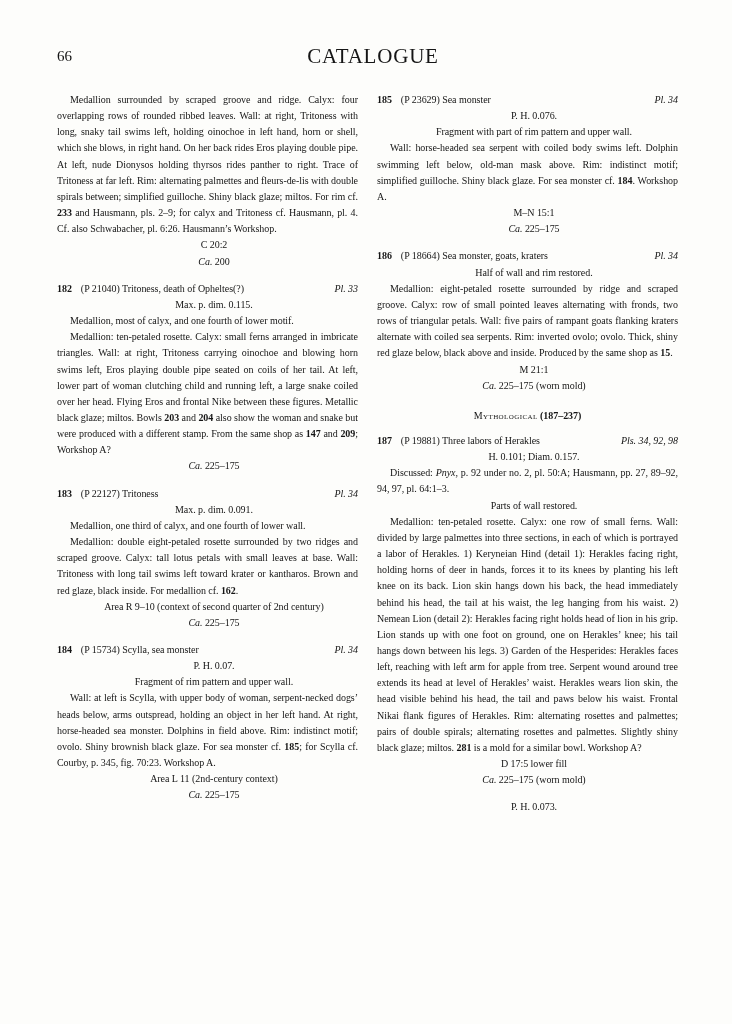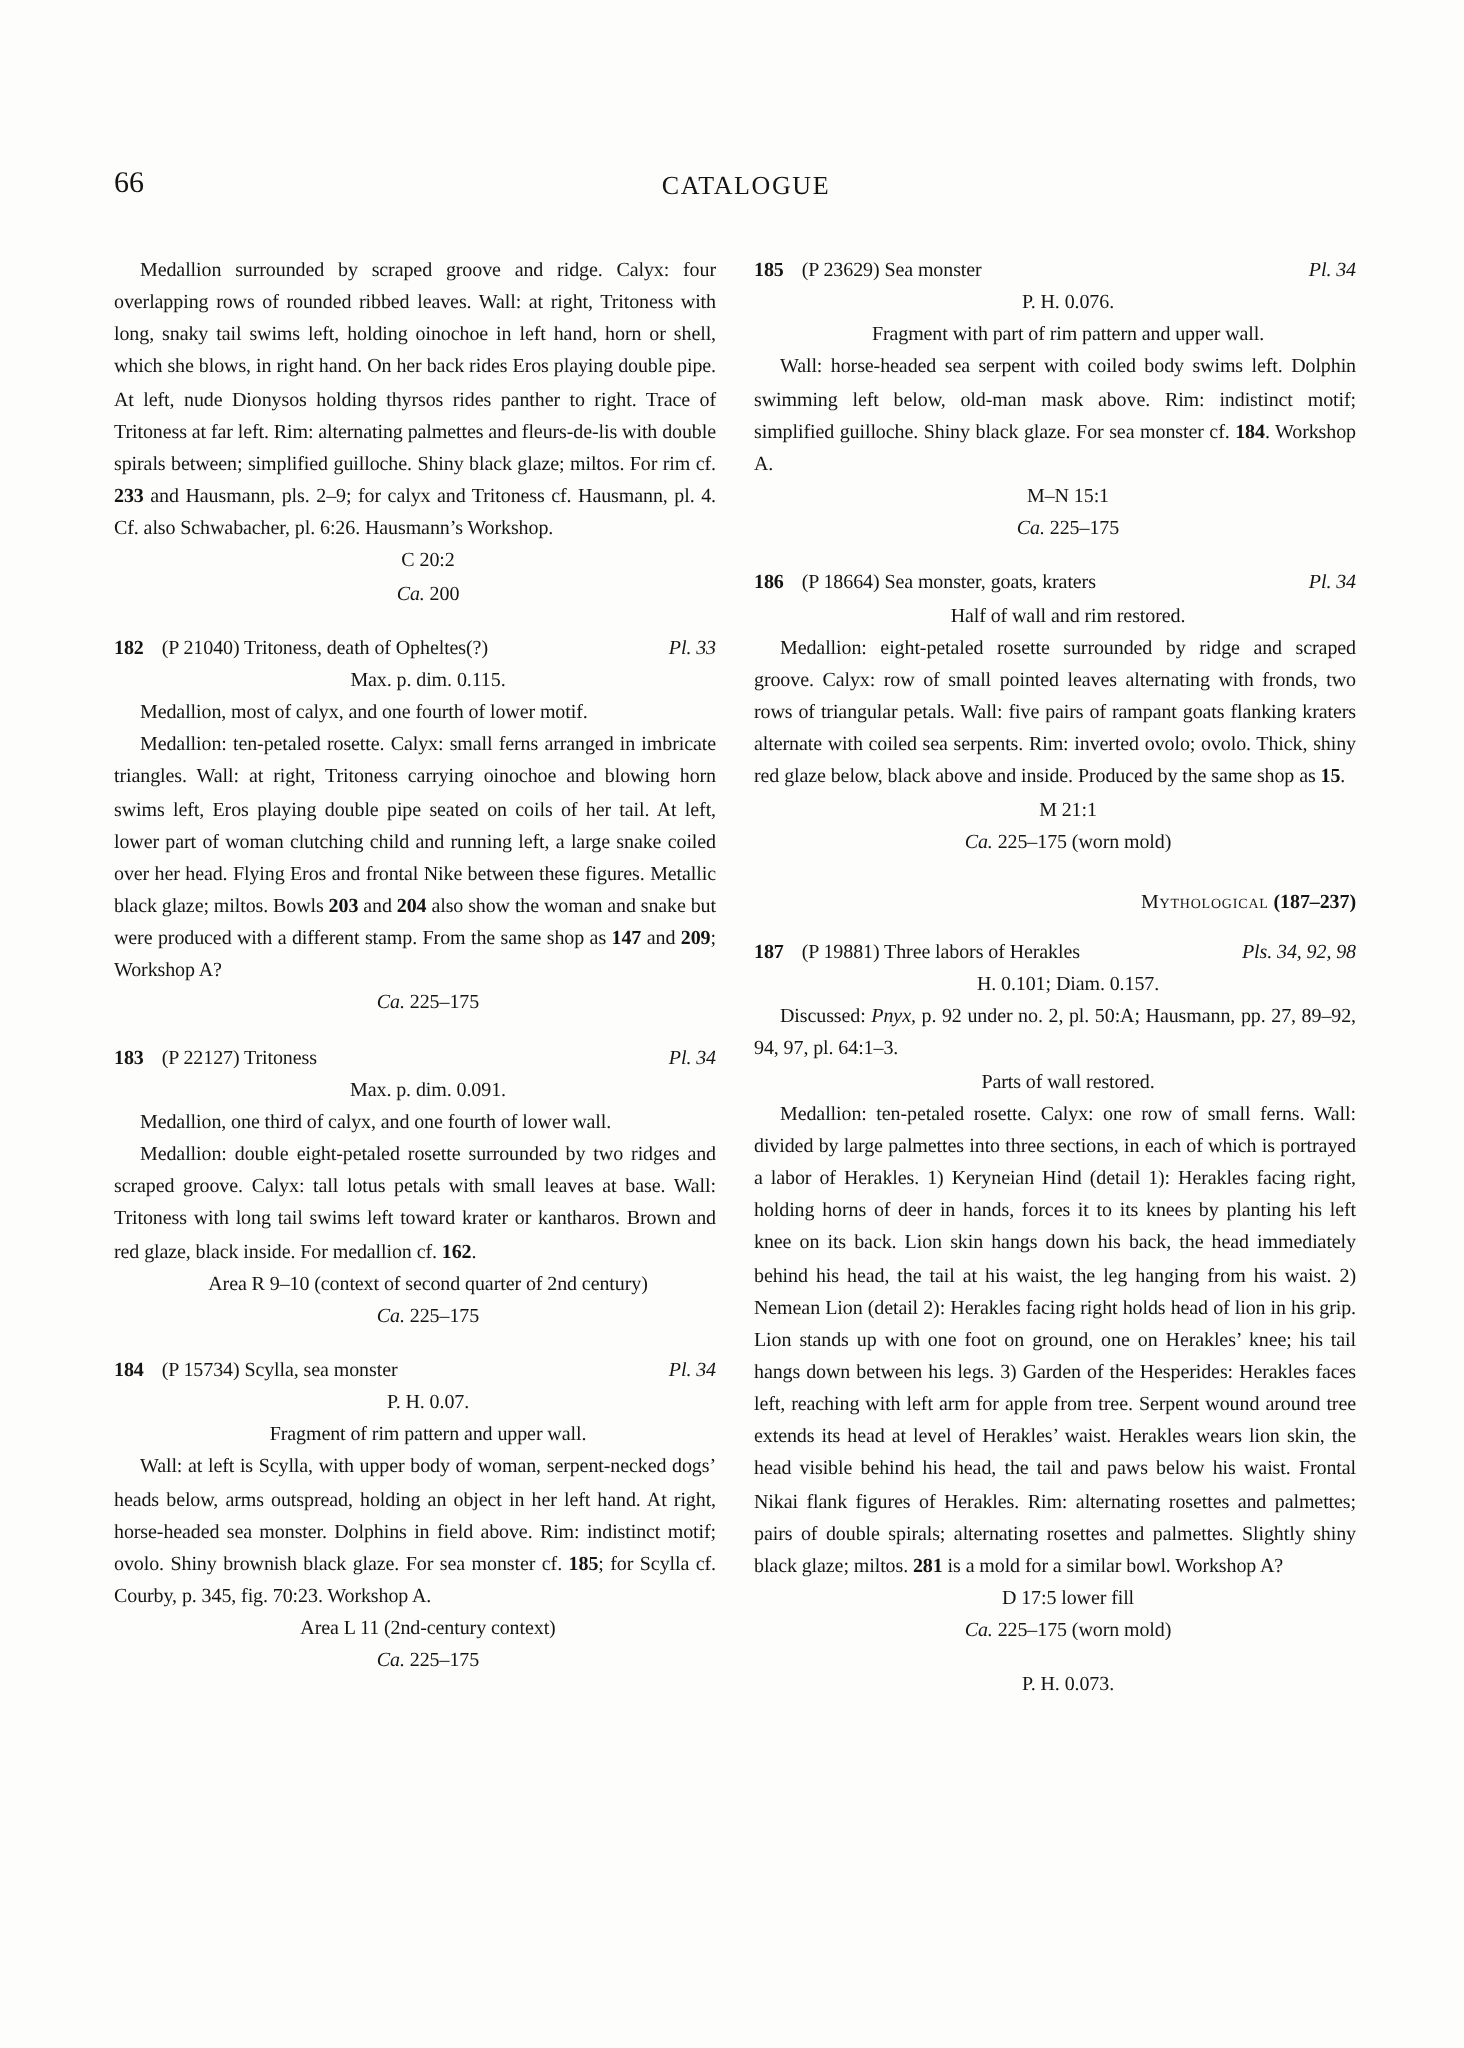--- a/index.html
+++ b/index.html
@@ -10,30 +10,29 @@
     background:#fdfdfb;
     padding:47px 55px 20px 57px;
     font-family:"Liberation Serif","DejaVu Serif",serif;
     color:#151515;
     overflow:hidden;
   }
   header.runninghead{
     position:relative;
     height:19px;
     margin-bottom:26px;
-    margin-top:36px;
   }
   .pagenum{
     position:absolute;left:0;top:0;
     font-size:15px;line-height:19px;
   }
   .runtitle{
     position:absolute;left:12px;right:0;top:0;
     text-align:center;
-    font-size:13px;line-height:19px;
+    font-size:21px;line-height:19px;
     letter-spacing:0.8px;
   }
   .columns{
     display:flex;
     gap:19px;
     align-items:flex-start;
   }
   .col{
     flex:0 0 301px;
     width:301px;
@@ -42,21 +41,21 @@
     text-align:justify;
     letter-spacing:-0.05px;
   }
   .col p{margin:0;}
   .para{text-indent:13px;}
   .line{padding-left:13px;text-align:center;}
   .head{display:flex;text-align:left;}
   .head .num{flex:0 0 auto;font-weight:700;margin-right:9px;}
   .head .title{flex:1 1 auto;}
   .head .plate{flex:0 0 auto;margin-left:10px;white-space:nowrap;font-style:italic;}
-  .section{text-align:right;}
+  .section{text-align:center;}
   .sc{font-variant:small-caps;letter-spacing:0.4px;}
   .b{font-weight:700;}
   .i{font-style:italic;}
   .gap{height:11px;}
 </style>
 </head>
 <body>
 
 <div class="page">
   <header class="runninghead">

